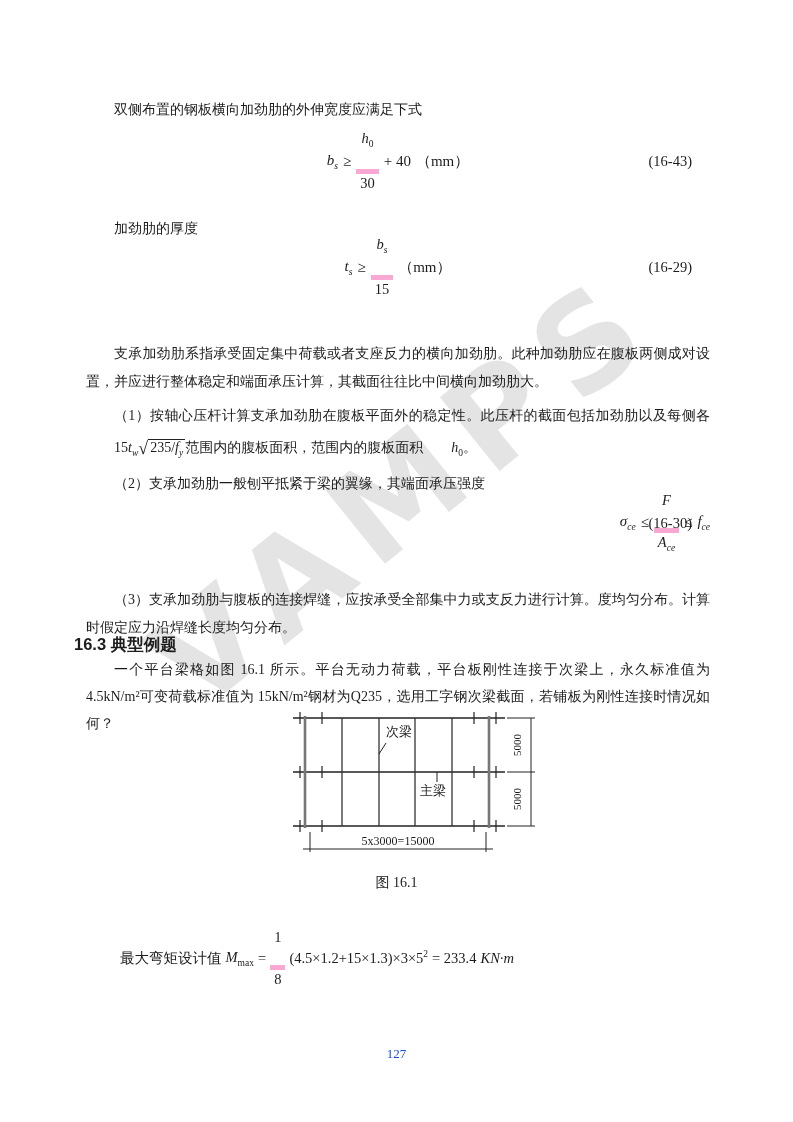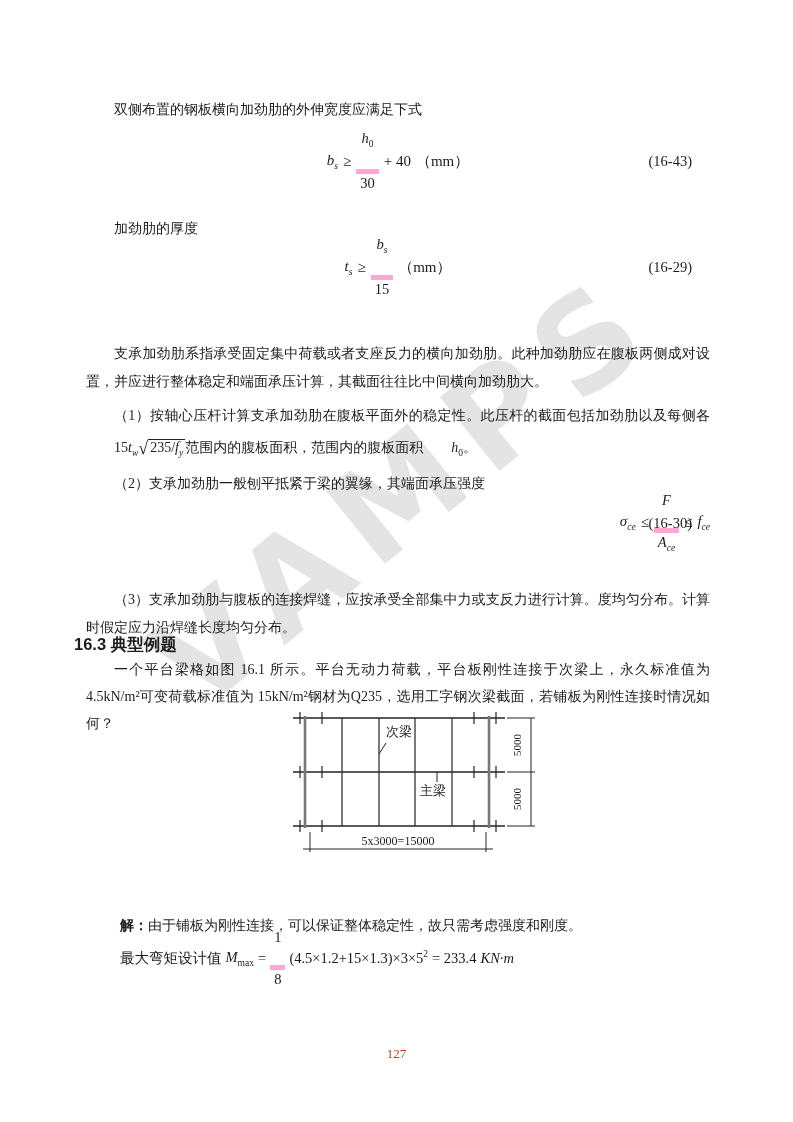--- a/index.html
+++ b/index.html
@@ -23,21 +23,21 @@
   .frac .bot{display:block;padding:1px 4px 0;}
   .h4{font-size:14.5px;}
   .h2{font-size:16.5px;font-weight:bold;font-family:"Liberation Sans","DejaVu Sans",sans-serif;margin-top:22px;}
   .imath{display:inline-block;white-space:nowrap;}
   .radicand{border-top:1px solid #222;padding:0 2px;}
   .radsign{font-size:18px;vertical-align:-2px;}
   .caption{position:absolute;left:0;width:793px;text-align:center;font-size:14px;}
   .solution{line-height:26px;}
   .bold{font-weight:bold;}
   .momentrow{position:absolute;left:120px;display:flex;align-items:center;gap:4px;font-size:14.5px;white-space:nowrap;}
-  .pagenum{position:absolute;left:0;width:793px;text-align:center;font-size:13px;color:#c2410c;}
+  .pagenum{position:absolute;left:0;width:793px;text-align:center;font-size:13px;color:#1d4ed8;}
   .figwrap{position:absolute;left:283px;top:703px;}
   svg text{font-family:"Liberation Serif","DejaVu Serif",serif;fill:#1c1c1c;}
 </style>
 </head>
 <body>
 
 <div class="page">
 
   <div class="watermark">VAMPS</div>
 
@@ -151,24 +151,22 @@
 
         <g stroke="#222" stroke-width="1">
           <line x1="27" y1="129" x2="27" y2="149"></line>
           <line x1="203" y1="129" x2="203" y2="149"></line>
           <line x1="20" y1="146" x2="210" y2="146"></line>
         </g>
         <text x="115" y="142" font-size="12" text-anchor="middle">5x3000=15000</text>
       </svg>
     </div>
 
+    <div class="caption" style="top:874px;">图 16.1</div>
 
-    <p class="block solution" style="top:899px;left:120px;width:590px;">
-      <span class="bold">解：</span><span>由于铺板为刚性连接，可以保证整体稳定性，故只需考虑强度和刚度。</span>
-    </p>
 
     <div class="momentrow" style="top:932px;height:52px;">
       <span>最大弯矩设计值</span>
       <span><span class="v">M</span><sub>max</sub></span>
       <span>=</span>
       <span class="frac">
         <span class="top">1</span>
         <span class="bot">8</span>
       </span>
       <span><span>(4.5×1.2+15×1.3)×3×5</span><sup>2</sup></span>

